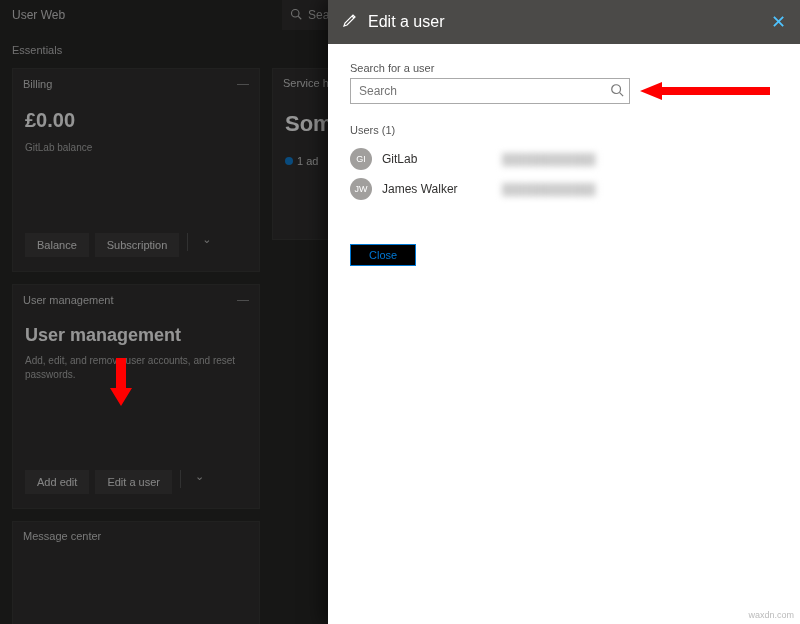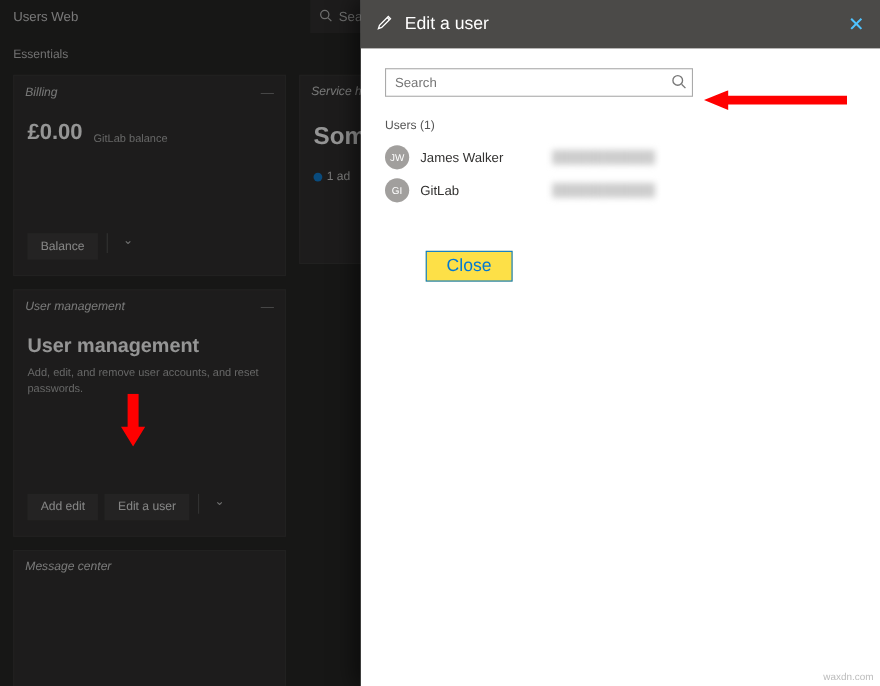--- a/index.html
+++ b/index.html
@@ -12,24 +12,24 @@
 
   
   .essentials { padding: 14px 12px 12px 12px; font-size: 11px; color: #bbb; }
 
   .columns { display: flex; gap: 12px; padding: 0 12px; }
   .col { display: flex; flex-direction: column; gap: 12px; }
   .col1 { width: 248px; }
   .col2 { width: 90px; } 
 
   .card { background: #252423; border: 1px solid #2d2c2b; }
-  .card-header { display: flex; justify-content: space-between; align-items: center; padding: 8px 10px; font-size: 11px; color: #ccc; font-style: italic; }
+  .card-header { display: flex; justify-content: space-between; align-items: center; padding: 8px 10px; font-size: 11px; color: #ccc; }
   .card-header .dash { color: #888; font-size: 12px; }
   .card-body { padding: 10px 12px 14px 12px; }
-  .amount { display: flex; align-items: flex-end; gap: 10px; }
+  .amount { display: flex; align-items: flex-start; gap: 10px; flex-direction: column; }
   .amount .big { font-size: 20px; font-weight: 600; color: #fff; }
   .amount .sub { font-size: 10px; color: #aaa; }
   .card-actions { display: flex; gap: 6px; padding: 10px 12px 14px 12px; }
   .dbtn { background: #323130; color: #e1e1e1; font-size: 11px; padding: 6px 12px; border: none; cursor: pointer; }
   .divider { width: 1px; height: 18px; background: #4a4a4a; margin: 0 4px 0 2px; }
   .chev { color: #bbb; font-size: 11px; padding: 0 4px; cursor: pointer; }
 
   .um-title { font-size: 18px; font-weight: 600; color: #fff; margin-bottom: 8px; }
   .um-sub { font-size: 10px; color: #aaa; line-height: 1.4; }
   .um-gap { height: 64px; }
@@ -53,33 +53,33 @@
   .panel-body { padding: 18px 22px; color: #555; }
   .plabel { font-size: 11px; color: #555; margin-bottom: 4px; }
   .psearch { position: relative; width: 280px; }
   .psearch input { width: 100%; height: 26px; border: 1px solid #aaa; padding: 0 26px 0 8px; font-size: 12px; color: #555; outline: none; }
   .psearch .sicon { position: absolute; right: 6px; top: 5px; color: #777; }
   .userslabel { font-size: 11px; color: #555; margin: 20px 0 8px 0; }
   .userrow { display: flex; align-items: center; gap: 10px; padding: 4px 0; }
   .avatar { width: 22px; height: 22px; border-radius: 50%; background: #a19f9d; color: #fff; font-size: 9px; display: flex; align-items: center; justify-content: center; flex-shrink: 0; }
   .uname { font-size: 12px; color: #323130; width: 110px; }
   .uemail { font-size: 11px; color: #ccc; filter: blur(3px); }
-  .panel-close-btn { margin-top: 40px; border: 1px solid #0078d4; color: #0078d4; background: #fde047; font-size: 16px; padding: 4px 18px; cursor: pointer; margin-left: 37px; }
+  .panel-close-btn { margin-top: 40px; border: 1px solid #0078d4; color: #0078d4; background: #000000; font-size: 11px; padding: 4px 18px; cursor: pointer; }
 
   
   .arrow { position: absolute; pointer-events: none; }
   .arrow svg { display: block; }
 
   .watermark { position: absolute; right: 6px; bottom: 4px; font-size: 9px; color: #bbb; }
 </style>
 </head>
 <body>
 
 <div class="topbar">
-  <span class="title">Users Web</span>
+  <span class="title">User Web</span>
 </div>
 <div class="searchbox">
   <span>
     <svg width="12" height="12" viewBox="0 0 16 16" fill="none" stroke="#bbb" stroke-width="1.5">
         <circle cx="7" cy="7" r="5"></circle>
         <line x1="11" y1="11" x2="15" y2="15"></line>
       </svg>
   </span>
   <span>Search</span>
 </div>
@@ -96,20 +96,21 @@
       </div>
       <div class="card-body">
         <div class="amount">
           <span class="big">£0.00</span>
           <span class="sub">GitLab balance</span>
         </div>
         <div style="height:56px"></div>
       </div>
       <div class="card-actions">
         <button class="dbtn">Balance</button>
+        <button class="dbtn">Subscription</button>
         <span class="divider"></span>
         <span class="chev">⌄</span>
       </div>
     </div>
 
     <div class="card">
       <div class="card-header">
         <span>User management</span>
         <span class="dash">—</span>
       </div>
@@ -162,40 +163,41 @@
     <span>
       <svg width="16" height="16" viewBox="0 0 16 16" fill="none" stroke="#fff" stroke-width="1.2">
           <path d="M2 14l1-3 8-8 2 2-8 8-3 1z"></path>
           <path d="M10 4l2 2"></path>
         </svg>
     </span>
     <span class="ptitle">Edit a user</span>
     <span class="close">✕</span>
   </div>
   <div class="panel-body">
+    <div class="plabel">Search for a user</div>
     <div class="psearch">
       <input type="text" placeholder="Search" style="">
       <span class="sicon">
         <svg width="14" height="14" viewBox="0 0 16 16" fill="none" stroke="#777" stroke-width="1.4">
             <circle cx="7" cy="7" r="5"></circle>
             <line x1="11" y1="11" x2="15" y2="15"></line>
           </svg>
       </span>
     </div>
 
     <div class="userslabel">Users (1)</div>
 
     <div class="userrow">
+      <div class="avatar">GI</div>
+      <div class="uname">GitLab</div>
+      <div class="uemail">████████████</div>
+    </div>
+    <div class="userrow">
       <div class="avatar">JW</div>
       <div class="uname">James Walker</div>
-      <div class="uemail">████████████</div>
-    </div>
-    <div class="userrow">
-      <div class="avatar">GI</div>
-      <div class="uname">GitLab</div>
       <div class="uemail">████████████</div>
     </div>
 
     <button class="panel-close-btn">Close</button>
   </div>
 </div>
 
 <div class="arrow" style="left:106px; top:358px;">
   <svg width="30" height="48">
       <polygon points="15,48 4,30 10,30 10,0 20,0 20,30 26,30" fill="#ff0000"></polygon>

